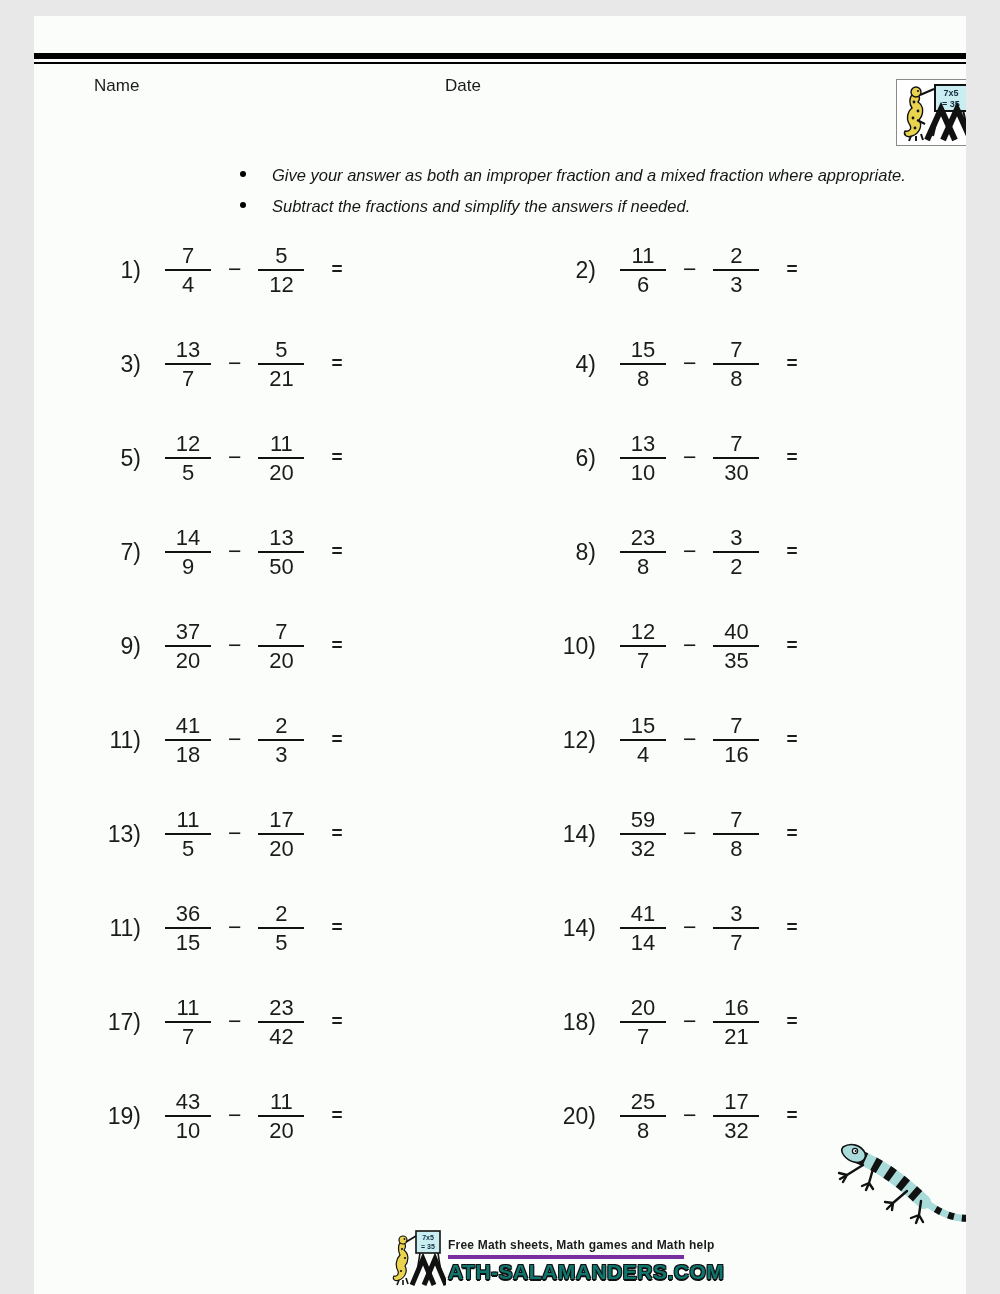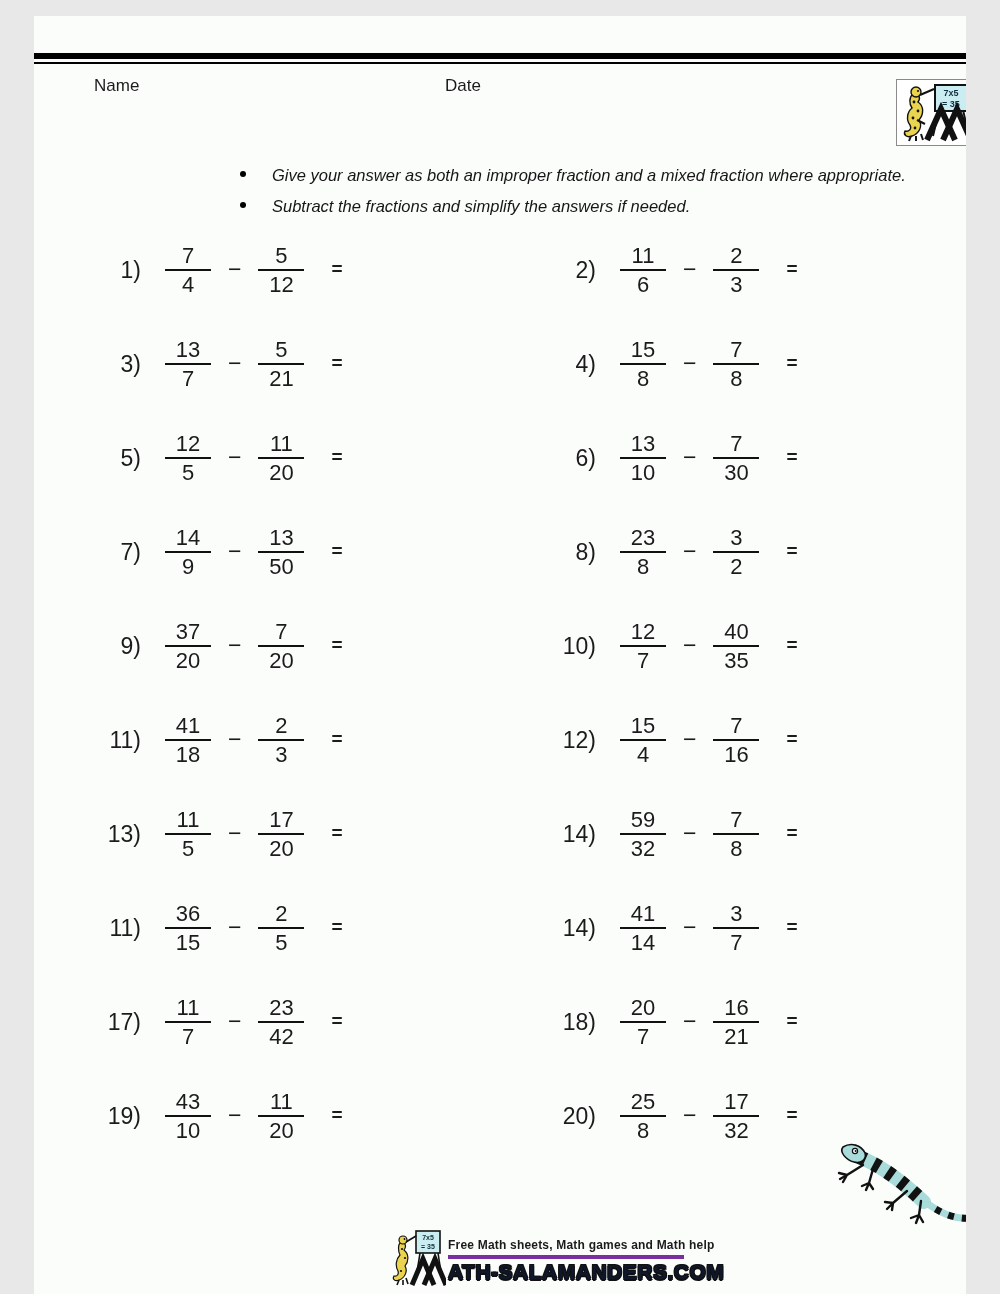--- a/index.html
+++ b/index.html
@@ -53,21 +53,21 @@
   .eq{font-size:19px;font-weight:bold;margin-left:27px;position:relative;top:-1px;}
 
   
   .footer-brand{position:absolute;left:356px;top:1211px;display:flex;align-items:center;}
   .footer-logo{flex:0 0 auto;margin-right:2px;}
   .footer-textcol{display:flex;flex-direction:column;}
   .footer-tagline{font-size:12px;font-weight:bold;letter-spacing:.2px;margin-top:7px;white-space:nowrap;}
   .footer-rule{height:4px;background:var(--accent-purple);margin:3px 0 1px 0;width:236px;}
   .footer-site{
     font-size:21px;font-weight:bold;letter-spacing:.5px;white-space:nowrap;
-    color:#0f172a;
+    color:#0f766e;
     text-shadow:-1px -1px 0 #111,1px -1px 0 #111,-1px 1px 0 #111,1px 1px 0 #111,0 2px 0 #111;
   }
   .lizard{position:absolute;left:795px;top:1123px;}
 </style>
 </head>
 <body>
 
 <div class="page">
 
   <div class="rule-thick"></div>

